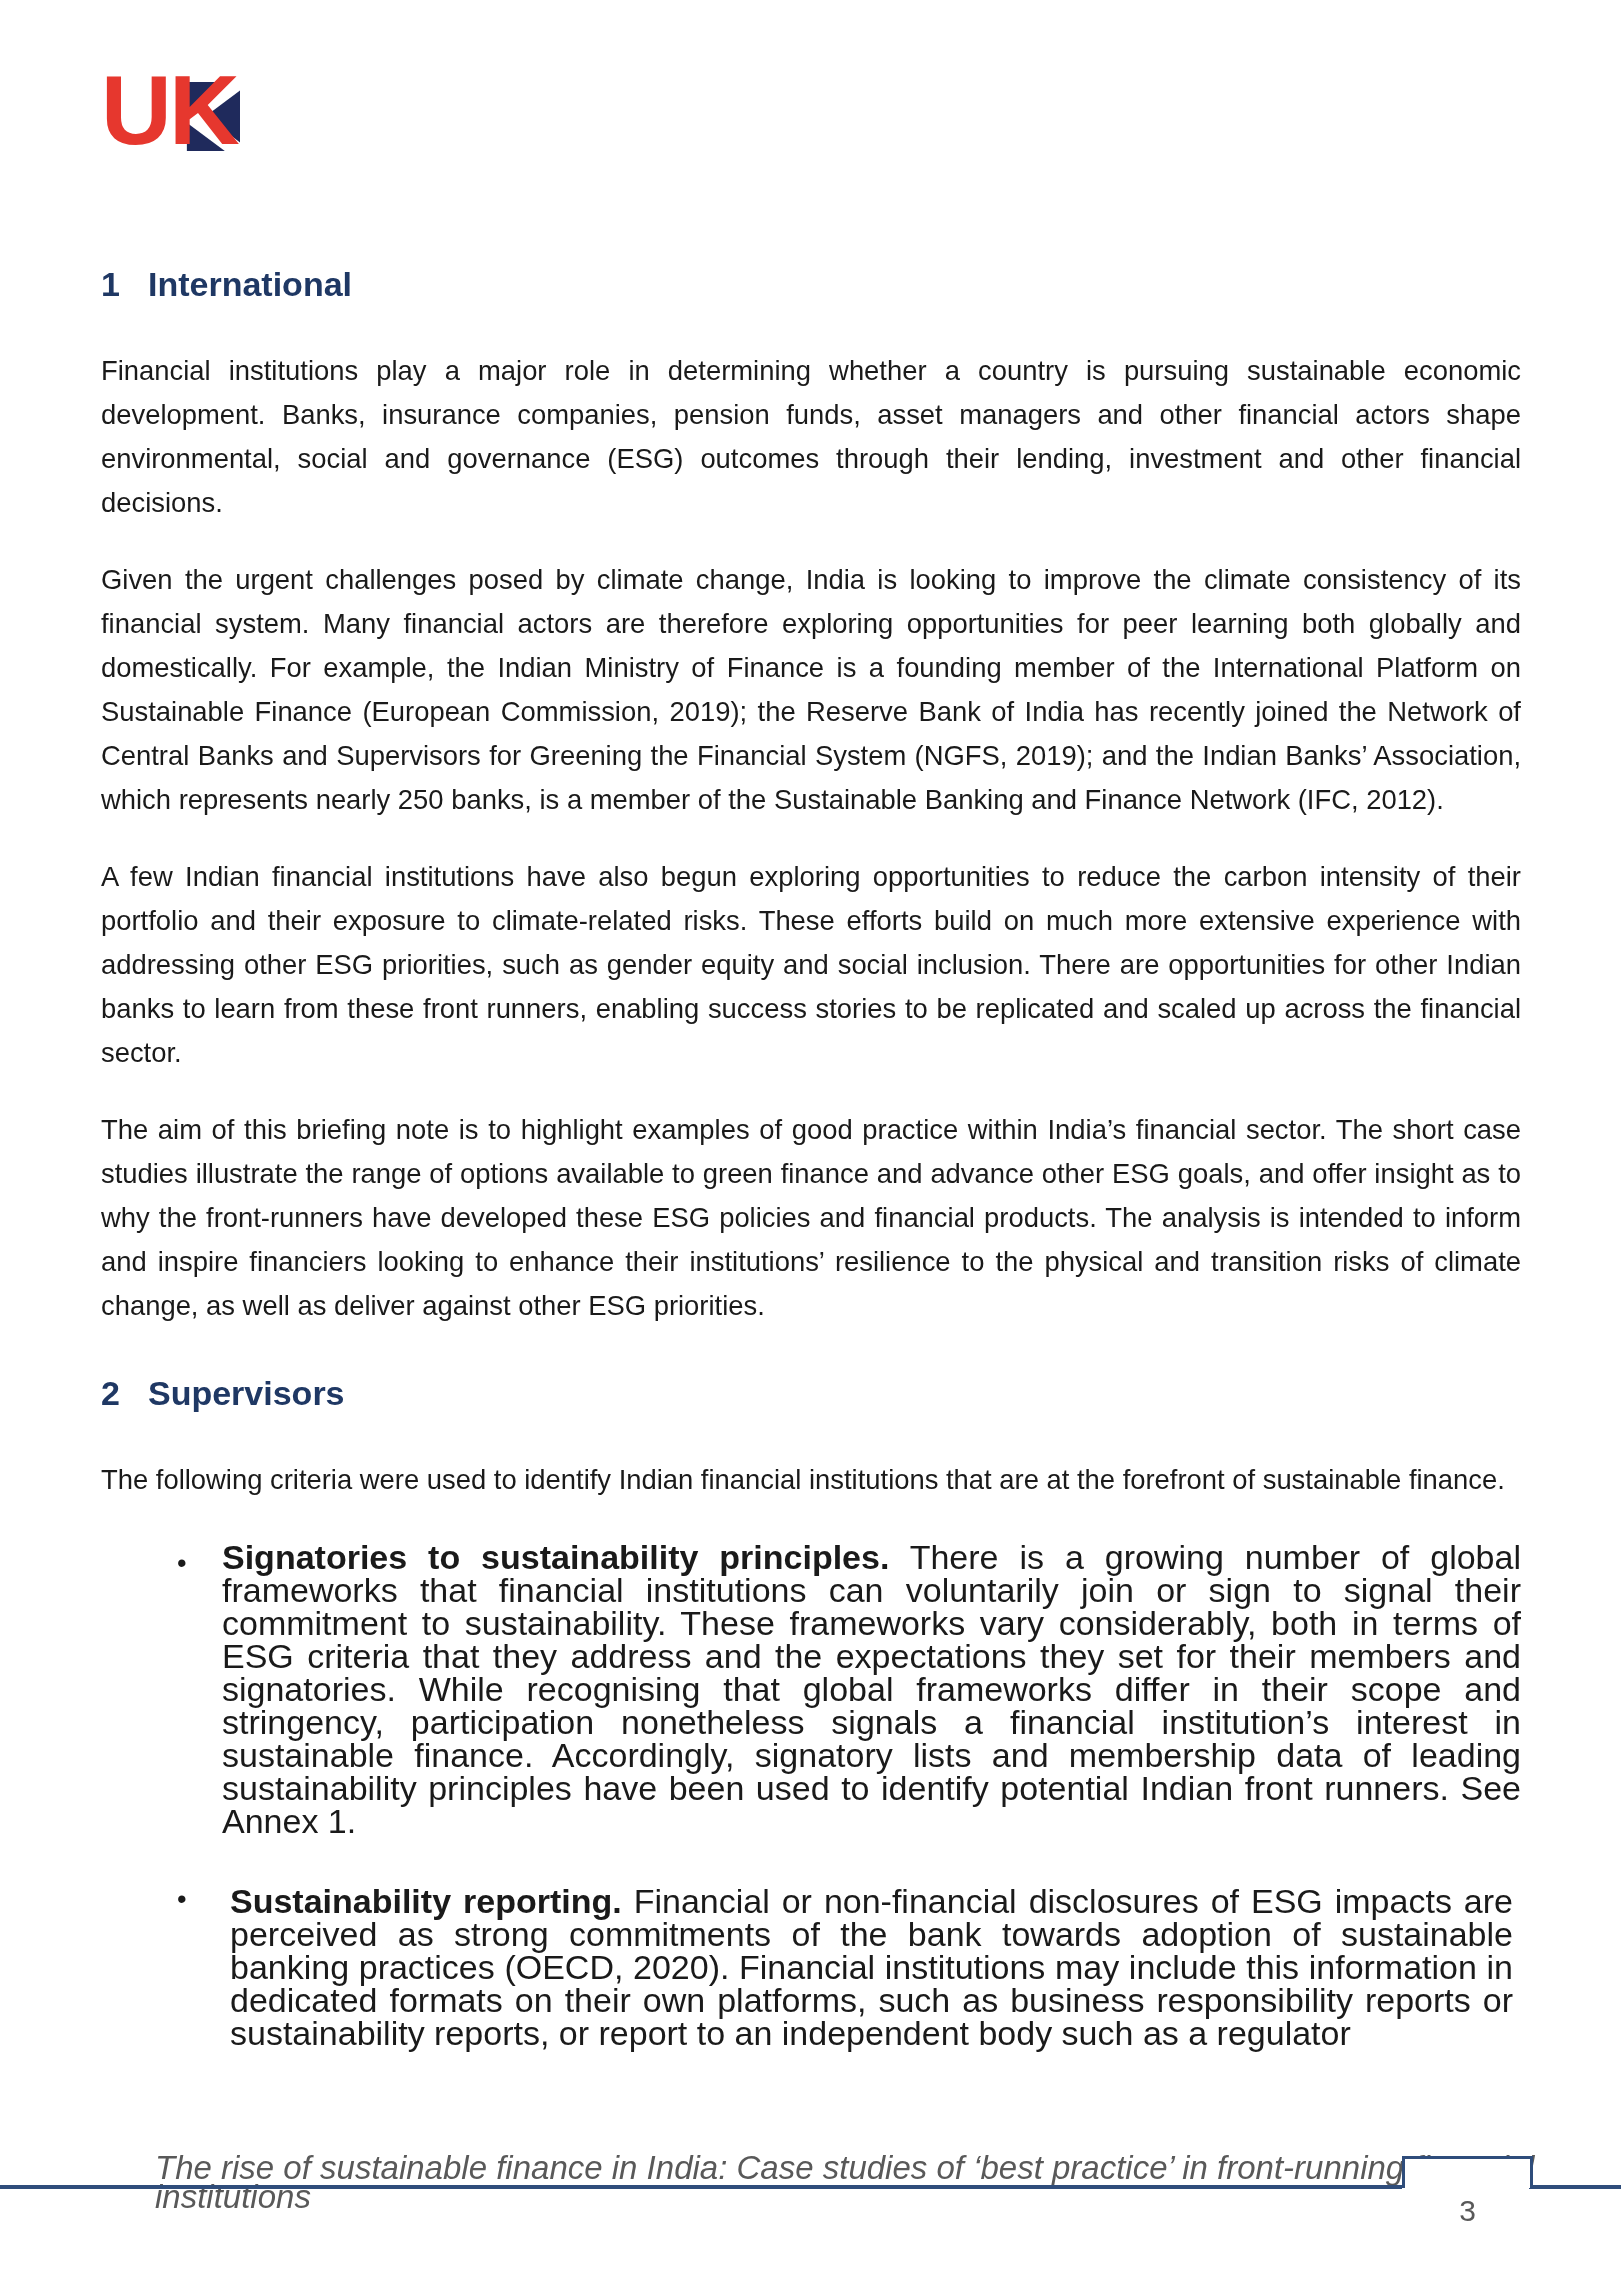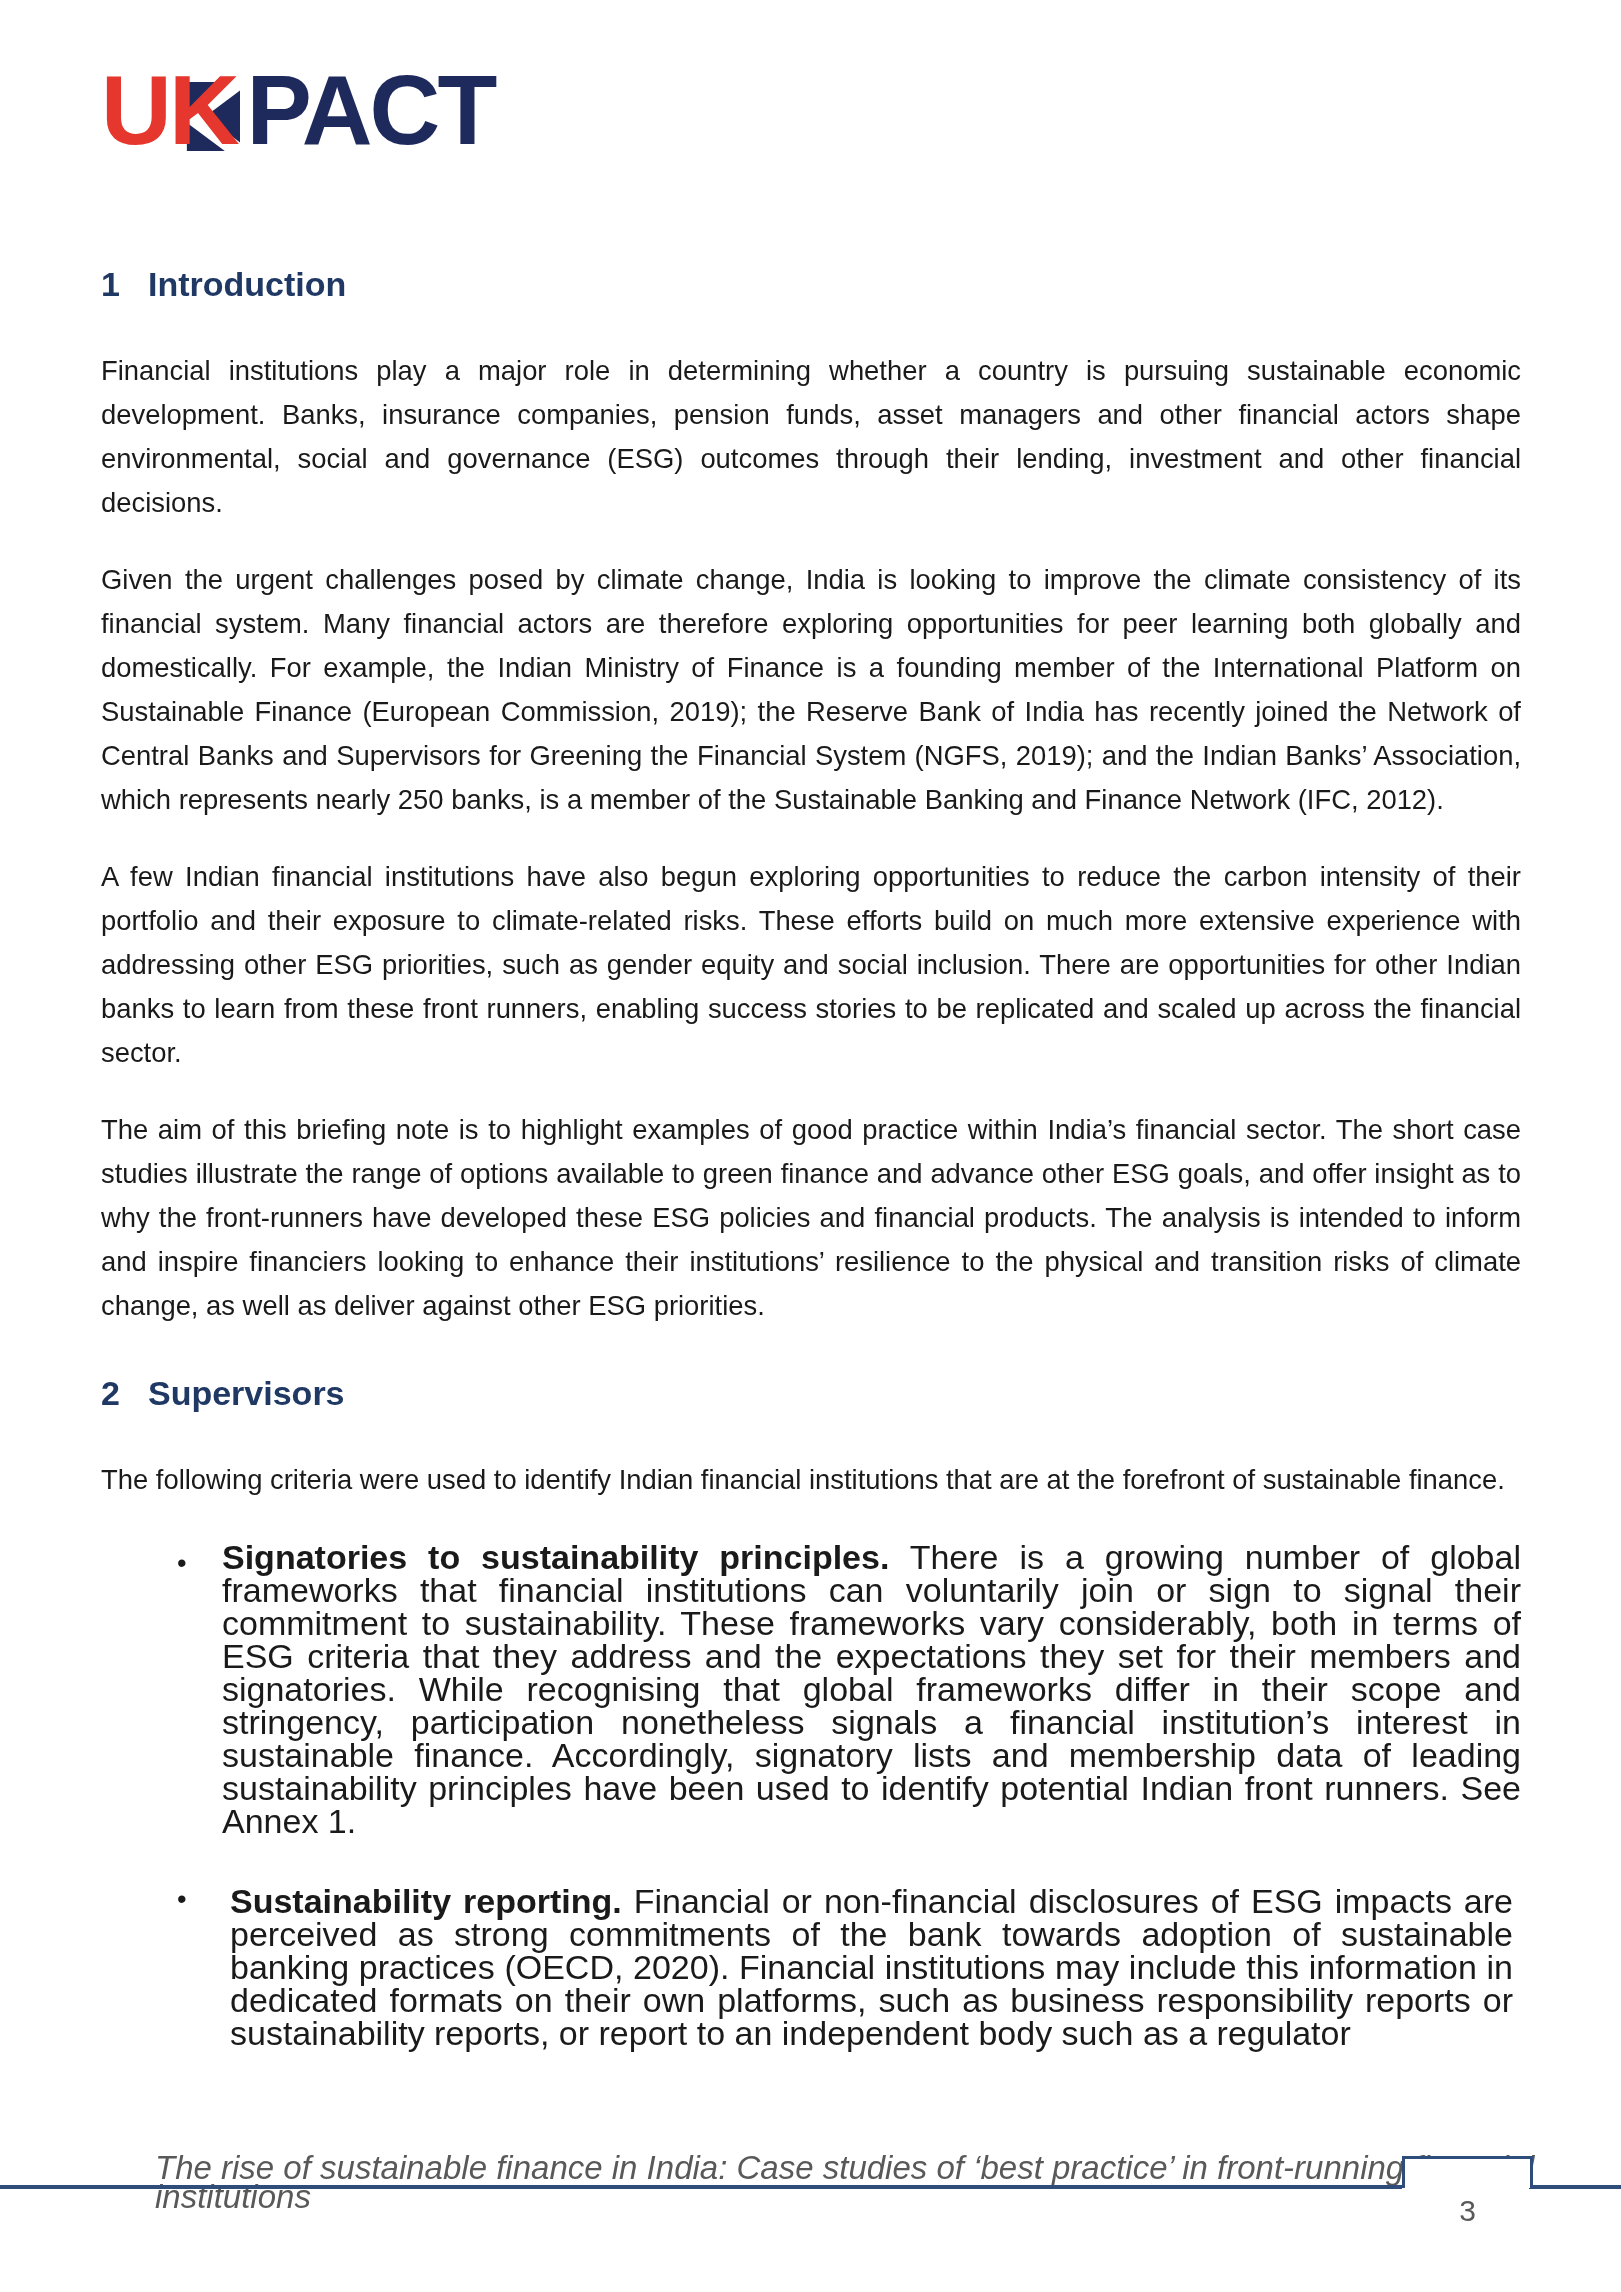--- a/index.html
+++ b/index.html
@@ -133,27 +133,26 @@
   <div class="logo">
     <span class="logo-u">U</span>
     <span class="logo-k-wrap">
       <svg viewBox="0 0 58 73">
         <polygon points="2,0 42,0 2,30" fill="#1f2a5c"></polygon>
         <polygon points="22,36 58,9 58,64" fill="#1f2a5c"></polygon>
         <polygon points="2,73 42,73 2,43" fill="#1f2a5c"></polygon>
       </svg>
       <span class="logo-k">K</span>
     </span>
-    <span class="logo-pact">PACT</span>
   </div>
 
   <div class="section section-1">
     <h1 class="sec-heading">
       <span class="sec-num">1</span>
-      <span>Introduction</span>
+      <span>International</span>
     </h1>
     <p class="body-par">Financial institutions play a major role in determining whether a country is pursuing sustainable economic development. Banks, insurance companies, pension funds, asset managers and other financial actors shape environmental, social and governance (ESG) outcomes through their lending, investment and other financial decisions.</p>
     <p class="body-par">Given the urgent challenges posed by climate change, India is looking to improve the climate consistency of its financial system. Many financial actors are therefore exploring opportunities for peer learning both globally and domestically. For example, the Indian Ministry of Finance is a founding member of the International Platform on Sustainable Finance (European Commission, 2019); the Reserve Bank of India has recently joined the Network of Central Banks and Supervisors for Greening the Financial System (NGFS, 2019); and the Indian Banks’ Association, which represents nearly 250 banks, is a member of the Sustainable Banking and Finance Network (IFC, 2012).</p>
     <p class="body-par">A few Indian financial institutions have also begun exploring opportunities to reduce the carbon intensity of their portfolio and their exposure to climate-related risks. These efforts build on much more extensive experience with addressing other ESG priorities, such as gender equity and social inclusion. There are opportunities for other Indian banks to learn from these front runners, enabling success stories to be replicated and scaled up across the financial sector.</p>
     <p class="body-par">The aim of this briefing note is to highlight examples of good practice within India’s financial sector. The short case studies illustrate the range of options available to green finance and advance other ESG goals, and offer insight as to why the front-runners have developed these ESG policies and financial products. The analysis is intended to inform and inspire financiers looking to enhance their institutions’ resilience to the physical and transition risks of climate change, as well as deliver against other ESG priorities.</p>
   </div>
 
   <div class="section section-2">
     <h1 class="sec-heading">
       <span class="sec-num">2</span>

